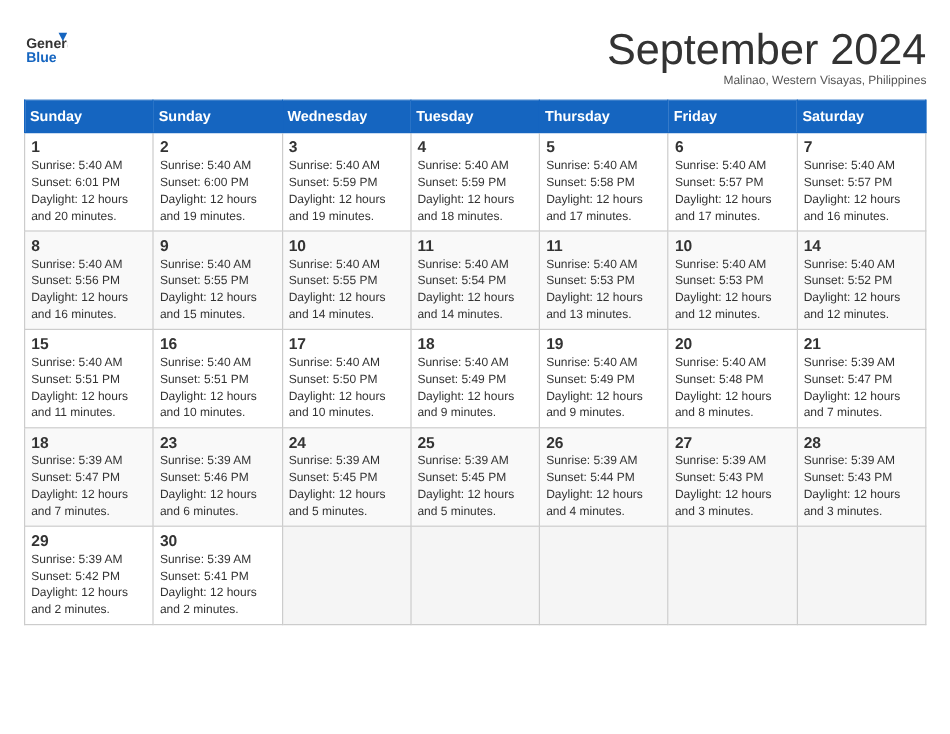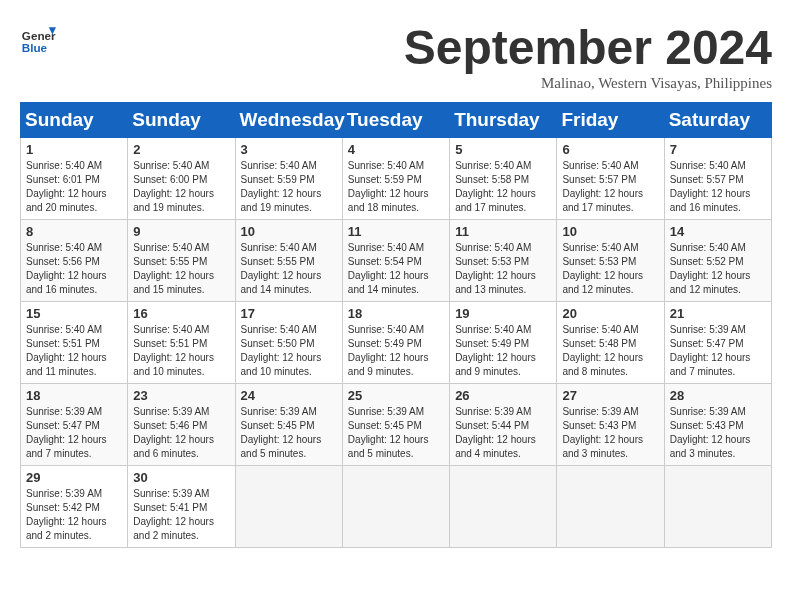--- a/index.html
+++ b/index.html
@@ -22,38 +22,37 @@
       gap: 4px;
     }
     .logo-icon {
       width: 36px;
       height: 36px;
     }
     .title-block {
       text-align: right;
     }
     .month-year {
-      font-size: 48px;
-      font-weight: bold;
+      font-size: 36px;
+      font-weight: normal;
       color: #333;
     }
     .location {
-      font-size: 15px;
+      font-size: 10px;
       color: #555;
-      font-family: Liberation Serif, serif;
     }
     table {
       width: 100%;
       border-collapse: collapse;
       table-layout: fixed;
     }
     thead tr th {
       background-color: #1565C0;
       color: #fff;
-      font-size: 19px;
+      font-size: 12px;
       font-weight: bold;
       padding: 6px 4px;
       text-align: left;
       border: 1px solid #1565C0;
     }
     tbody tr td {
       vertical-align: top;
       border: 1px solid #ccc;
       padding: 4px 5px;
       font-size: 10.5px;

